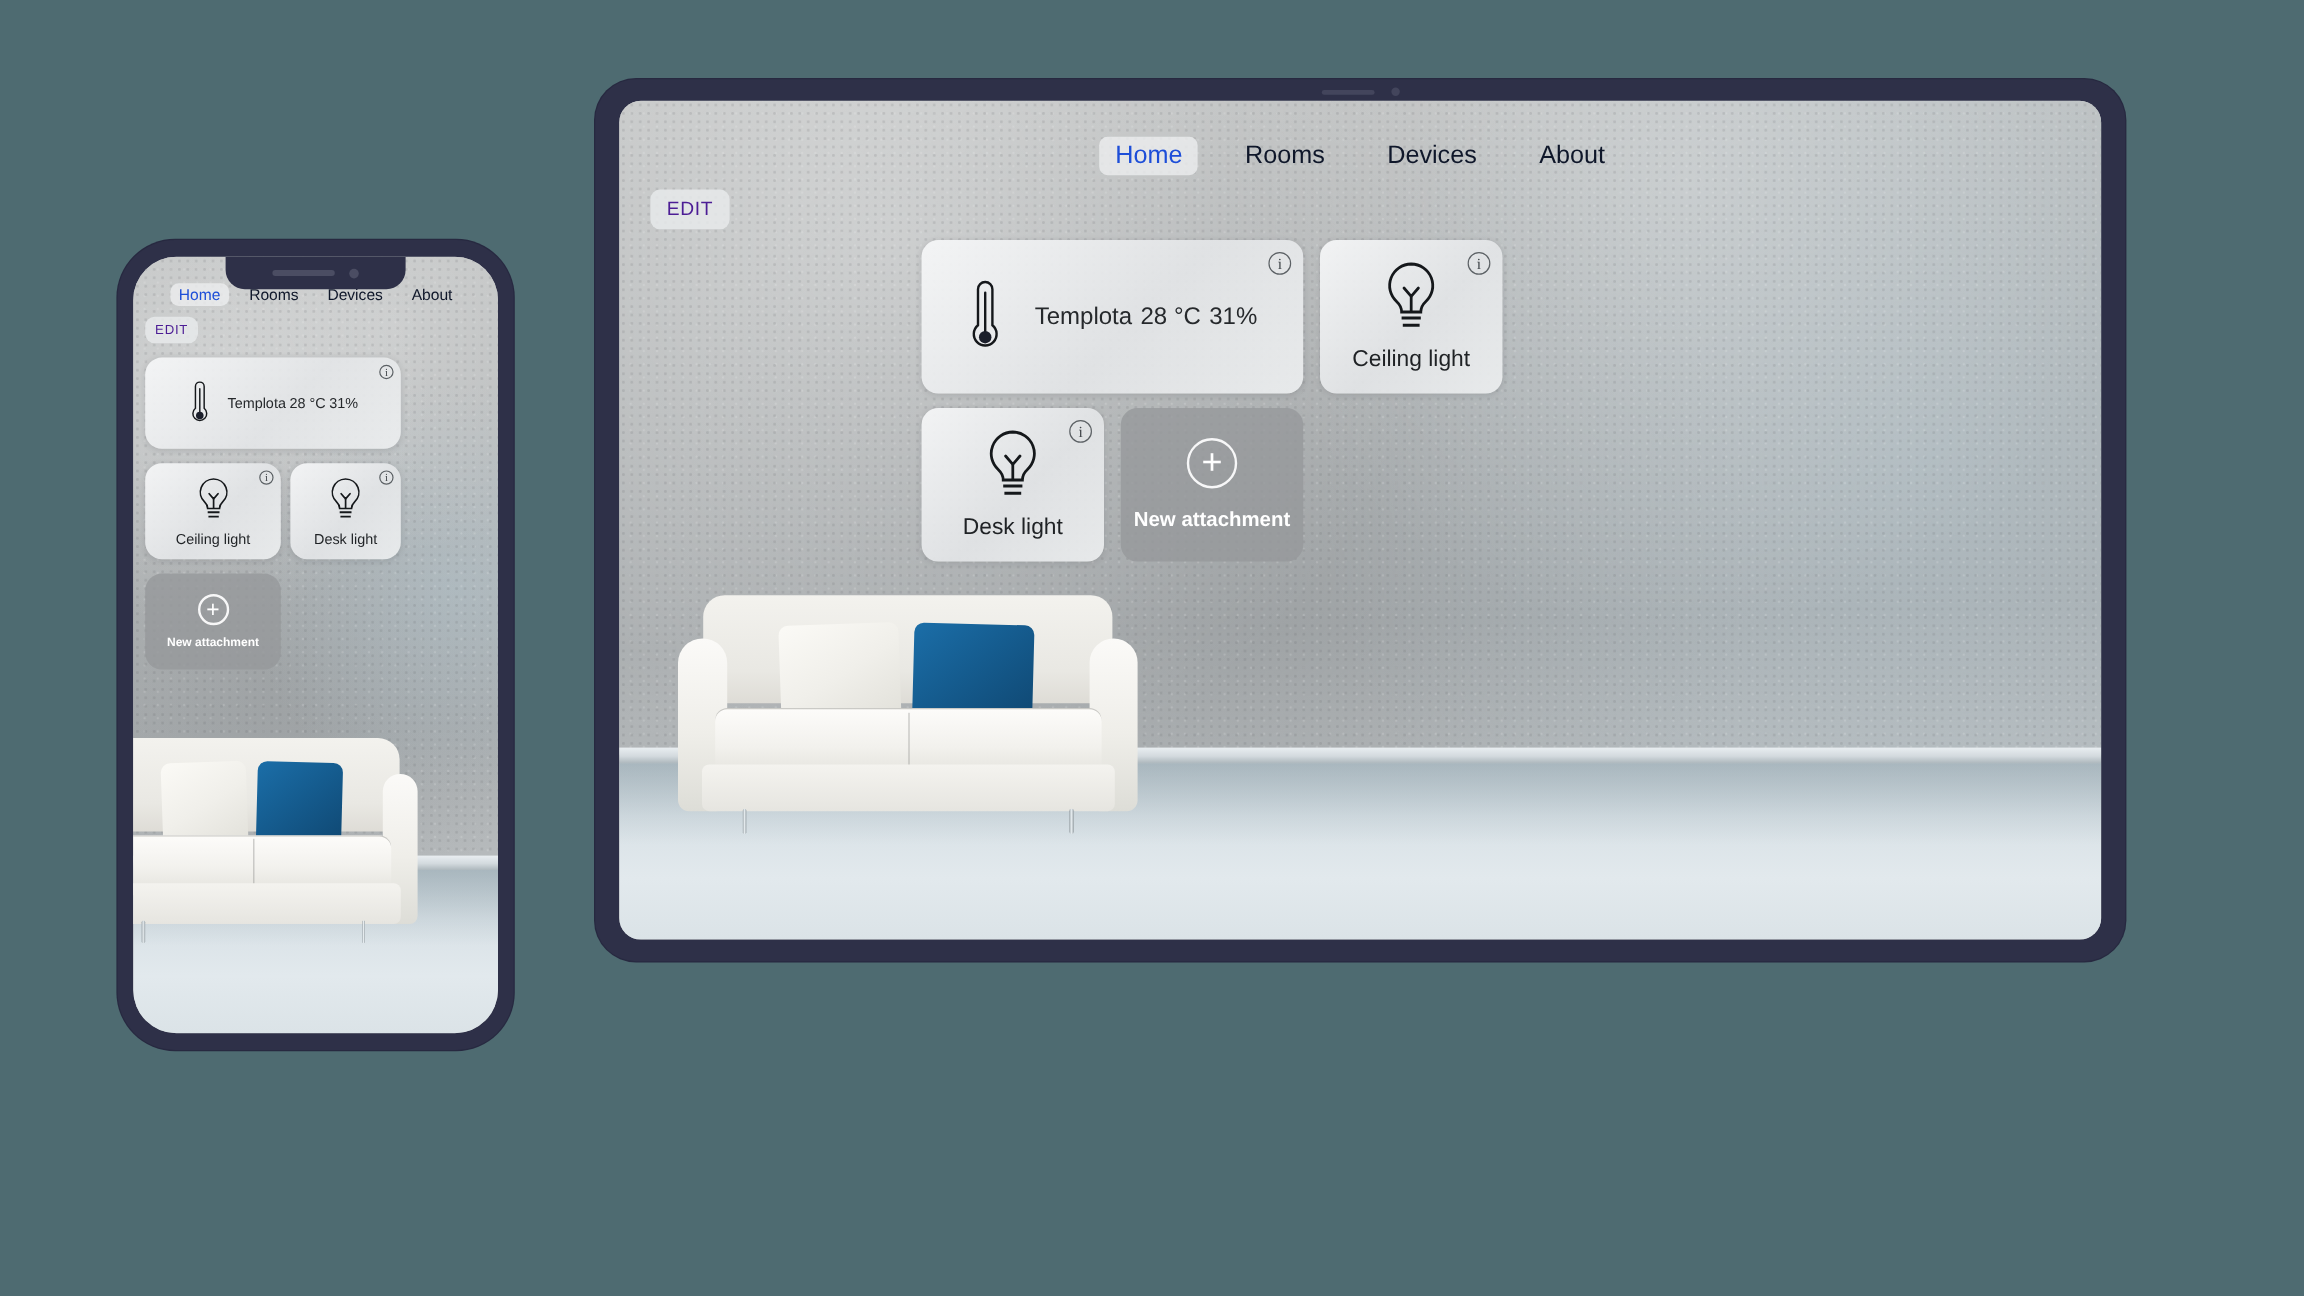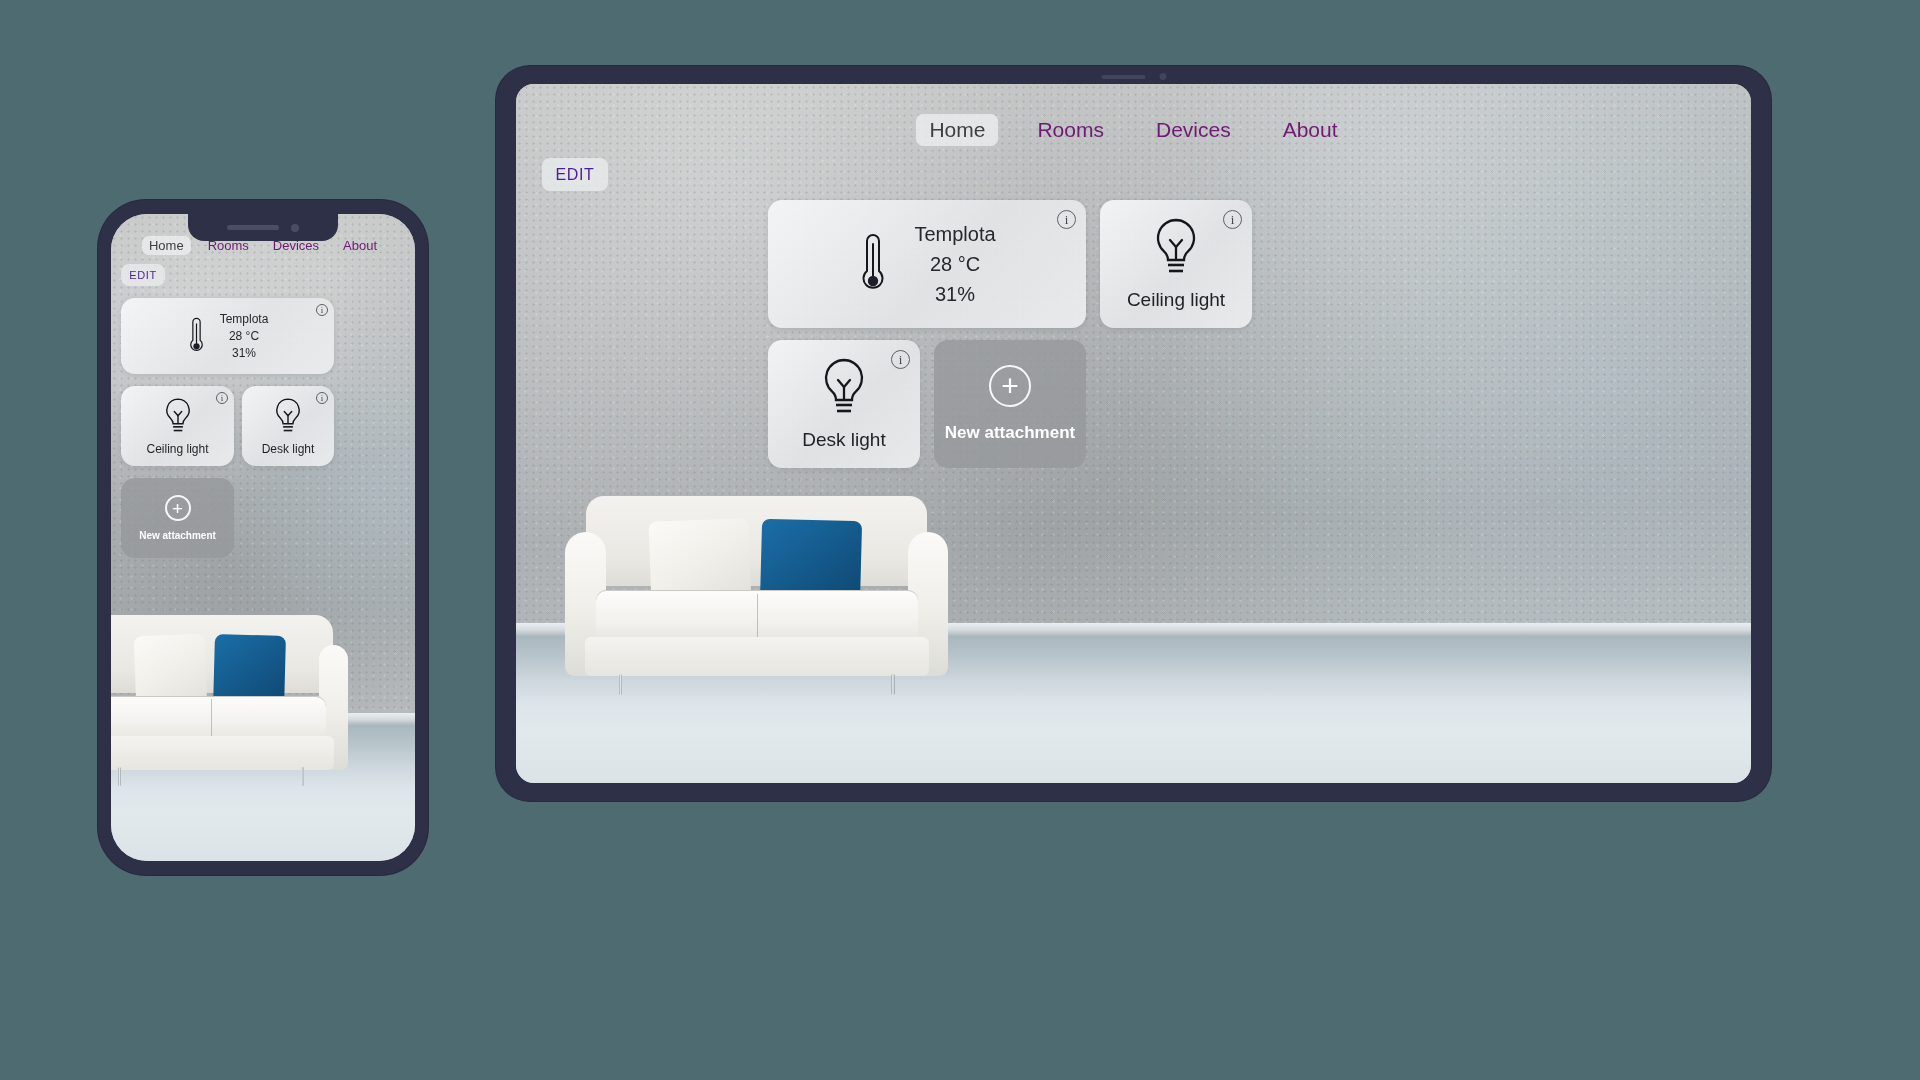--- a/index.html
+++ b/index.html
@@ -133,24 +133,24 @@
     position:absolute; bottom:-1.5%; width:0.9%; height:11%;
     background: linear-gradient(90deg,#9aa3a8,#e6ecef 45%,#9aa3a8);
     border-radius: 2px;
   }
 
   
   .ui { position:absolute; inset:0; z-index: 20; }
 
   .nav { position:absolute; left:0; right:0; display:flex; justify-content:center; }
   .nav-item {
-    font-weight: 400; color:#701a75; white-space:nowrap; cursor:pointer;
+    font-weight: 400; color:#0f172a; white-space:nowrap; cursor:pointer;
     border-radius: 7px;
   }
-  .nav-item.active { color:#404040; background: rgba(236,238,239,.80); }
+  .nav-item.active { color:#1d4ed8; background: rgba(236,238,239,.80); }
 
   .edit-btn {
     position:absolute; background: rgba(232,234,235,.82);
     color:#4c1d95; border-radius: 8px; display:flex;
     align-items:center; justify-content:center; letter-spacing:.6px; cursor:pointer;
   }
 
   .card {
     position:absolute; border-radius: 14px; cursor:pointer;
     background: linear-gradient(135deg, rgba(246,247,248,.93) 0%, rgba(228,230,232,.90) 55%, rgba(236,238,239,.92) 100%);
@@ -162,21 +162,21 @@
     background: rgba(150,153,155,.80);
     flex-direction: column;
     box-shadow: none;
   }
   .info-icon {
     position:absolute; border:1.4px solid #5c6165; border-radius:50%;
     color:#41464a; display:flex; align-items:center; justify-content:center;
     font-family:"Liberation Serif", serif; font-weight:400; cursor:pointer; line-height:1;
   }
   .temp-inner { display:flex; align-items:center; justify-content:center; }
-  .temp-text { display:flex; flex-direction:column; align-items:center; color:#26292c; }
+  .temp-text { display:flex; flex-direction:row; align-items:flex-start; color:#26292c; }
   .card-label { color:#1f2225; text-align:left; }
   .add-label { color:#ffffff; font-weight:700; text-align:center; }
   .plus-circle {
     border-radius:50%; border:2px solid rgba(255,255,255,.92);
     display:flex; align-items:center; justify-content:center;
     color:#fff; line-height:1; font-weight:300;
   }
 
   
   .t .nav { top:30px; gap:26px; font-size:21px; }

